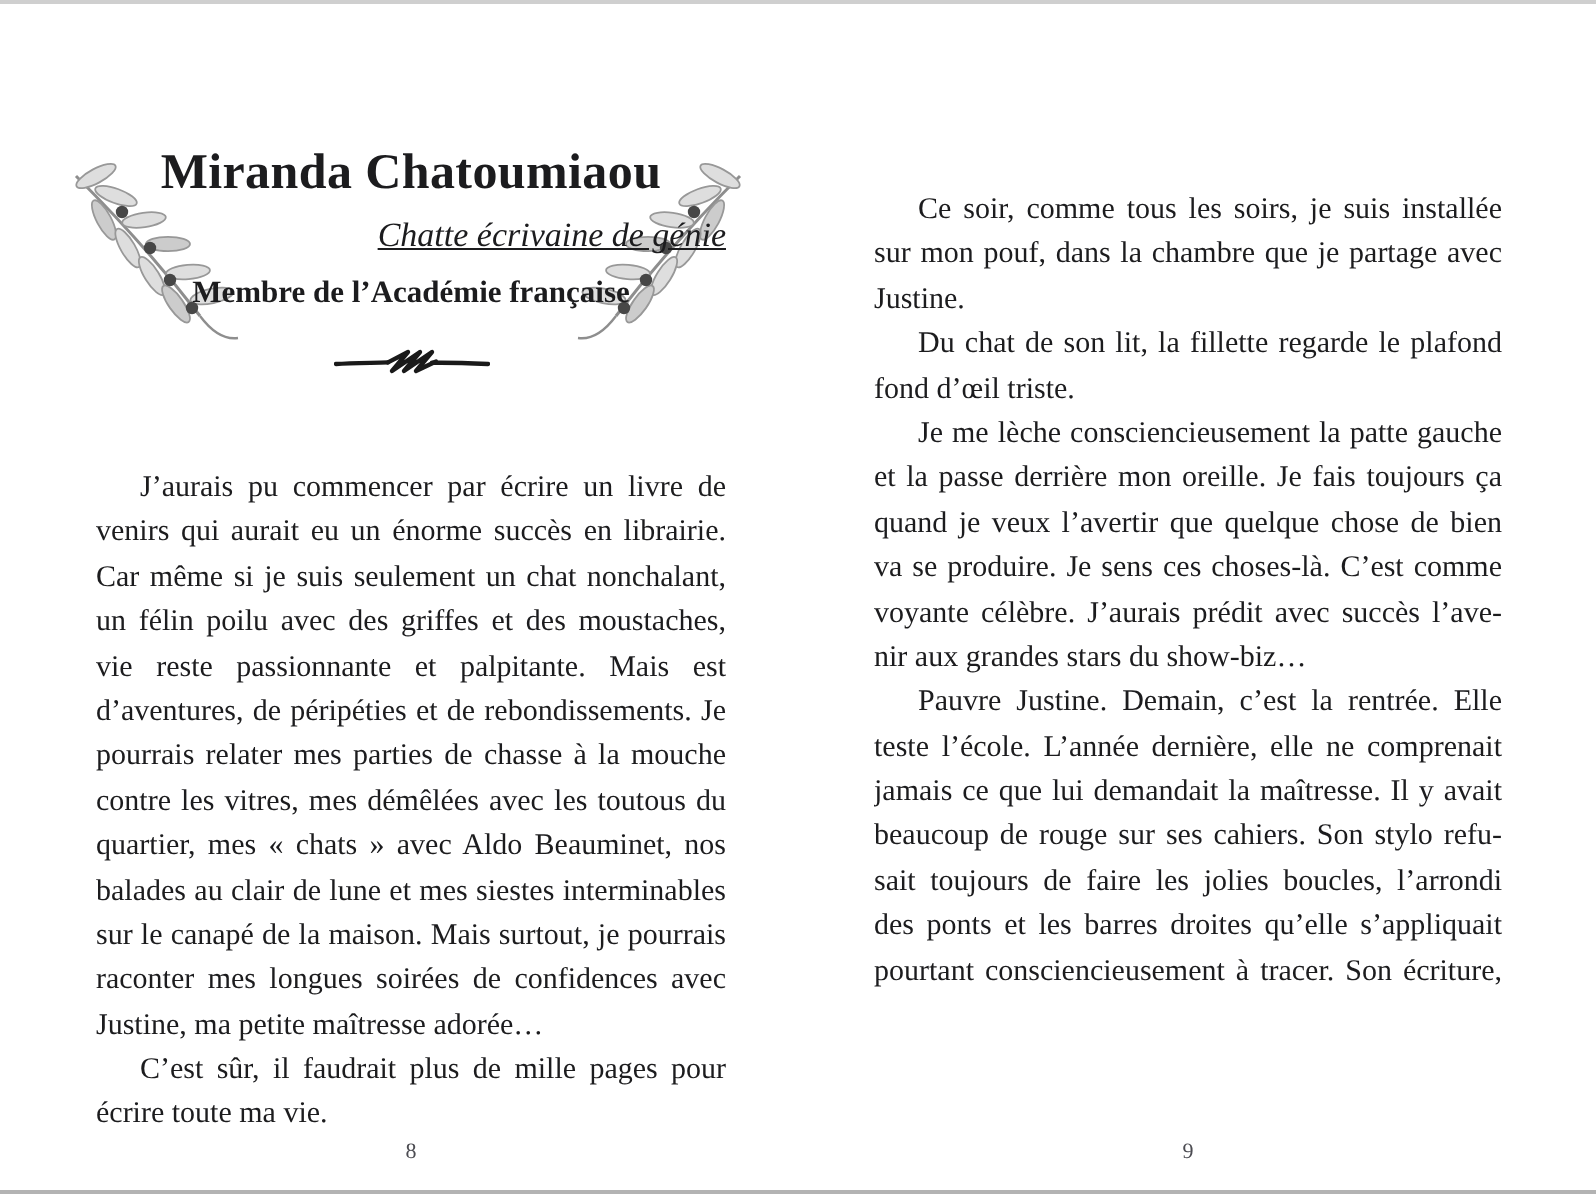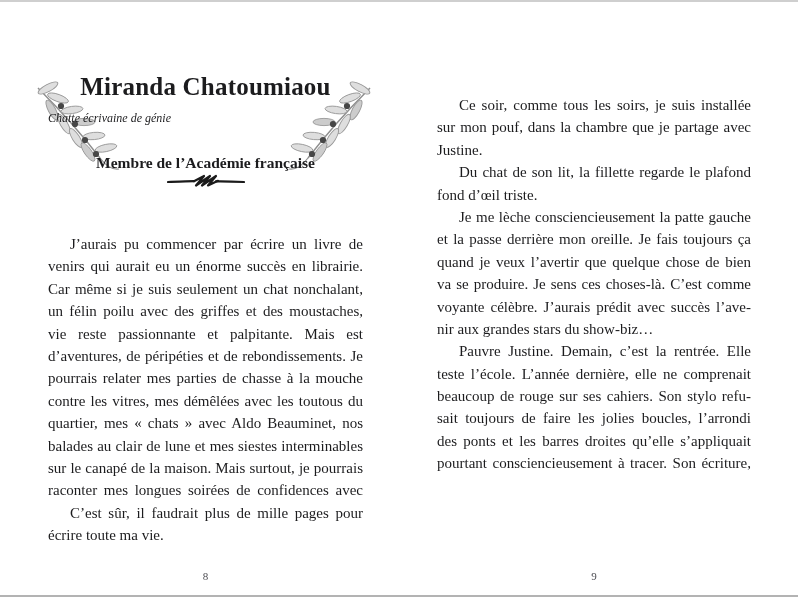--- a/index.html
+++ b/index.html
@@ -16,25 +16,25 @@
   }
   .rule-top{position:absolute;top:0;left:0;width:798px;height:2px;background:var(--rule-top);}
   .rule-bottom{position:absolute;top:595px;left:0;width:798px;height:2px;background:var(--rule-bottom);}
 
   
   .author{
     position:absolute; left:48px; top:74px; width:315px; text-align:center;
     font-size:25px; font-weight:700; letter-spacing:.2px; line-height:26px;
   }
   .role{
-    position:absolute; left:48px; top:107px; width:315px; text-align:left;
-    font-size:12px; font-style:italic; line-height:22px;
+    position:absolute; left:48px; top:107px; width:315px; text-align:right;
+    font-size:17px; font-style:italic; line-height:22px;text-decoration:underline;
   }
   .affiliation{
-    position:absolute; left:48px; top:153px; width:315px; text-align:center;
+    position:absolute; left:48px; top:137px; width:315px; text-align:center;
     font-size:15.5px; font-weight:700; line-height:20px;
   }
   .branch{position:absolute; width:92px; height:100px;}
   .branch-left{left:28px; top:80px;}
   .branch-right{left:288px; top:80px; transform:scaleX(-1);}
   .divider{position:absolute; left:48px; top:174px; width:315px; height:18px; text-align:center;}
   .divider svg{display:inline-block;}
 
   
   .body{position:absolute; width:315px; font-size:15px; line-height:22.4px;margin-top:32px;}
@@ -114,20 +114,21 @@
           <div class="line">Car même si je suis seulement un chat nonchalant,</div>
           <div class="line">un félin poilu avec des griffes et des moustaches, ma</div>
           <div class="line">vie reste passionnante et palpitante. Mais est remplie</div>
           <div class="line">d’aventures, de péripéties et de rebondissements. Je</div>
           <div class="line">pourrais relater mes parties de chasse à la mouche</div>
           <div class="line">contre les vitres, mes démêlées avec les toutous du</div>
           <div class="line">quartier, mes « chats » avec Aldo Beauminet, nos</div>
           <div class="line">balades au clair de lune et mes siestes interminables</div>
           <div class="line">sur le canapé de la maison. Mais surtout, je pourrais</div>
           <div class="line">raconter mes longues soirées de confidences avec</div>
+          <div class="line last">Justine, ma petite maîtresse adorée…</div>
         </div>
         <div class="para">
           <div class="line indent">C’est sûr, il faudrait plus de mille pages pour</div>
           <div class="line last">écrire toute ma vie.</div>
         </div>
       </div>
     <div class="pagenum pagenum-left">8</div>
   </div>
 
   <div>
@@ -145,20 +146,21 @@
           <div class="line indent">Je me lèche consciencieusement la patte gauche</div>
           <div class="line">et la passe derrière mon oreille. Je fais toujours ça</div>
           <div class="line">quand je veux l’avertir que quelque chose de bien</div>
           <div class="line">va se produire. Je sens ces choses-là. C’est comme</div>
           <div class="line">voyante célèbre. J’aurais prédit avec succès l’ave-</div>
           <div class="line last">nir aux grandes stars du show-biz…</div>
         </div>
         <div class="para">
           <div class="line indent">Pauvre Justine. Demain, c’est la rentrée. Elle dé-</div>
           <div class="line">teste l’école. L’année dernière, elle ne comprenait</div>
+          <div class="line">jamais ce que lui demandait la maîtresse. Il y avait</div>
           <div class="line">beaucoup de rouge sur ses cahiers. Son stylo refu-</div>
           <div class="line">sait toujours de faire les jolies boucles, l’arrondi</div>
           <div class="line">des ponts et les barres droites qu’elle s’appliquait</div>
           <div class="line">pourtant consciencieusement à tracer. Son écriture,</div>
         </div>
       </div>
     <div class="pagenum pagenum-right">9</div>
   </div>
 
   <div class="rule-bottom"></div>

